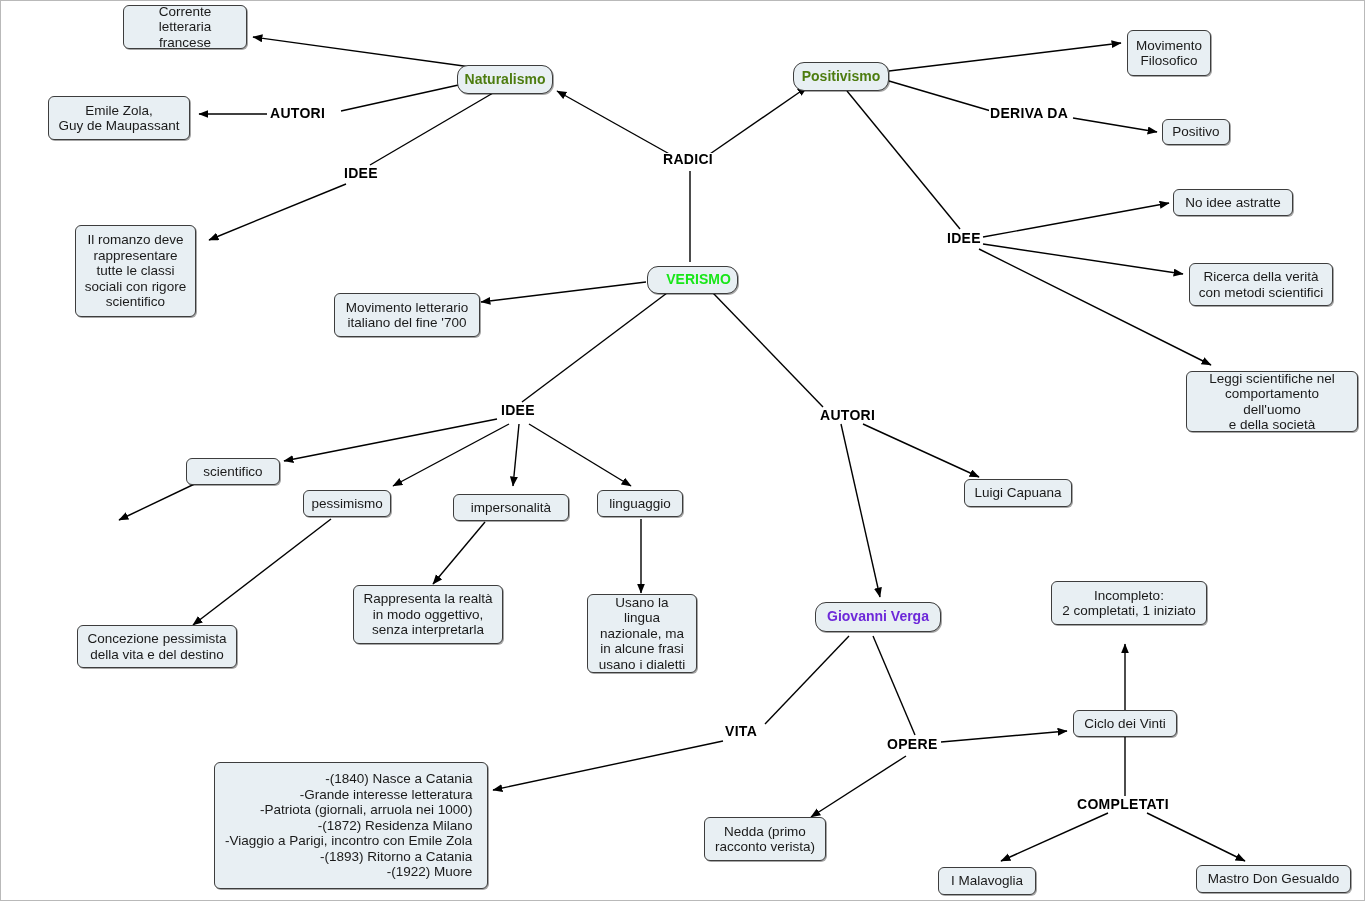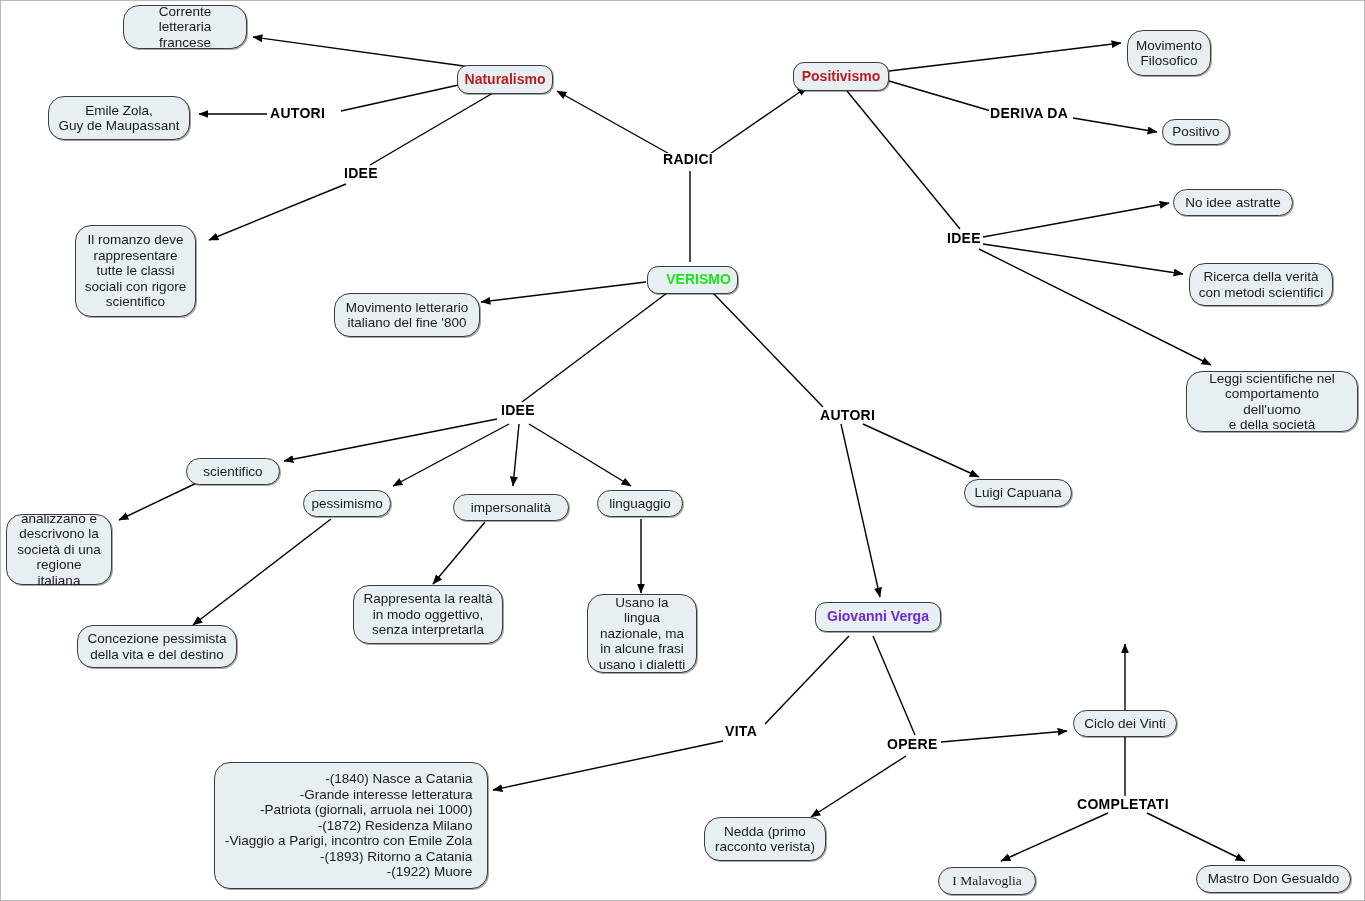--- a/index.html
+++ b/index.html
@@ -24,39 +24,39 @@
     top: 0;
     width: 1365px;
     height: 901px;
     pointer-events: none;
   }
   .node {
     position: absolute;
     box-sizing: border-box;
     background: #e8eff3;
     border: 1px solid #3d3d3d;
-    border-radius: 16px;
+    border-radius: 6px;
     color: #1a1a1a;
     font-size: 13.5px;
     line-height: 15.5px;
     text-align: center;
     display: flex;
     align-items: center;
     justify-content: center;
     padding: 4px 8px;
     white-space: pre-line;
     box-shadow: 1px 1px 0 rgba(0,0,0,0.35);
     z-index: 3;
   }
   .node.concept {
     font-weight: bold;
     font-size: 14px;
     border-radius: 11px;
   }
-  .node.c-orange { color: #b91c1c; }
+  .node.c-orange { color: #4d7c0f; }
   .node.c-green  { color: #18e618; padding-left: 20px; }
   .node.c-red    { color: #6d28d9; }
   .node.left     { text-align: right; justify-content: flex-start; white-space: pre; }
   .link-label {
     position: absolute;
     font-size: 14px;
     font-weight: bold;
     color: #000000;
     background: #ffffff;
     letter-spacing: 0.3px;
@@ -181,66 +181,64 @@
 sociali con rigore
 scientifico</div>
 
   <div class="node concept c-green" style="left:646px; top:265px; width:91px; height:28px;">VERISMO</div>
 
   <div class="node" style="left:1185px; top:370px; width:172px; height:61px;">Leggi scientifiche nel
 comportamento dell'uomo
 e della società</div>
 
   <div class="node" style="left:333px; top:292px; width:146px; height:44px;">Movimento letterario
-italiano del fine '800</div>
+italiano del fine '700</div>
 
   <div class="node" style="left:185px; top:457px; width:94px; height:27px;">scientifico</div>
 
   <div class="node" style="left:302px; top:489px; width:88px; height:27px;">pessimismo</div>
 
   <div class="node" style="left:452px; top:493px; width:116px; height:27px;">impersonalità</div>
 
   <div class="node" style="left:596px; top:489px; width:86px; height:27px;">linguaggio</div>
 
   <div class="node" style="left:963px; top:478px; width:108px; height:28px;">Luigi Capuana</div>
 
-  <div class="node" style="left:5px; top:513px; width:106px; height:71px;">analizzano e
-descrivono la
-società di una
-regione italiana</div>
 
   <div class="node" style="left:352px; top:584px; width:150px; height:59px;">Rappresenta la realtà
 in modo oggettivo,
 senza interpretarla</div>
 
   <div class="node" style="left:586px; top:593px; width:110px; height:79px;">Usano la lingua
 nazionale, ma
 in alcune frasi
 usano i dialetti</div>
 
   <div class="node" style="left:76px; top:624px; width:160px; height:43px;">Concezione pessimista
 della vita e del destino</div>
 
   <div class="node concept c-red" style="left:814px; top:601px; width:126px; height:30px;">Giovanni Verga</div>
 
+  <div class="node" style="left:1050px; top:580px; width:156px; height:44px;">Incompleto:
+2 completati, 1 iniziato</div>
 
   <div class="node" style="left:1072px; top:709px; width:104px; height:27px;">Ciclo dei Vinti</div>
 
   <div class="node left" style="left:213px; top:761px; width:274px; height:127px; padding:7px 10px;">-(1840) Nasce a Catania
 -Grande interesse letteratura
 -Patriota (giornali, arruola nei 1000)
 -(1872) Residenza Milano
 -Viaggio a Parigi, incontro con Emile Zola
 -(1893) Ritorno a Catania
 -(1922) Muore</div>
 
   <div class="node" style="left:703px; top:816px; width:122px; height:44px;">Nedda (primo
 racconto verista)</div>
 
-  <div class="node" style="left:937px; top:866px; width:98px; height:28px;font-family:Liberation Serif, serif;">I Malavoglia</div>
+  <div class="node" style="left:937px; top:866px; width:98px; height:28px;">I Malavoglia</div>
 
   <div class="node" style="left:1195px; top:864px; width:155px; height:28px;">Mastro Don Gesualdo</div>
 
   <div class="link-label" style="left:268px; top:106px;">AUTORI</div>
 
   <div class="link-label" style="left:342px; top:166px;">IDEE</div>
 
   <div class="link-label" style="left:661px; top:152px;">RADICI</div>
 
   <div class="link-label" style="left:988px; top:106px;">DERIVA DA</div>

